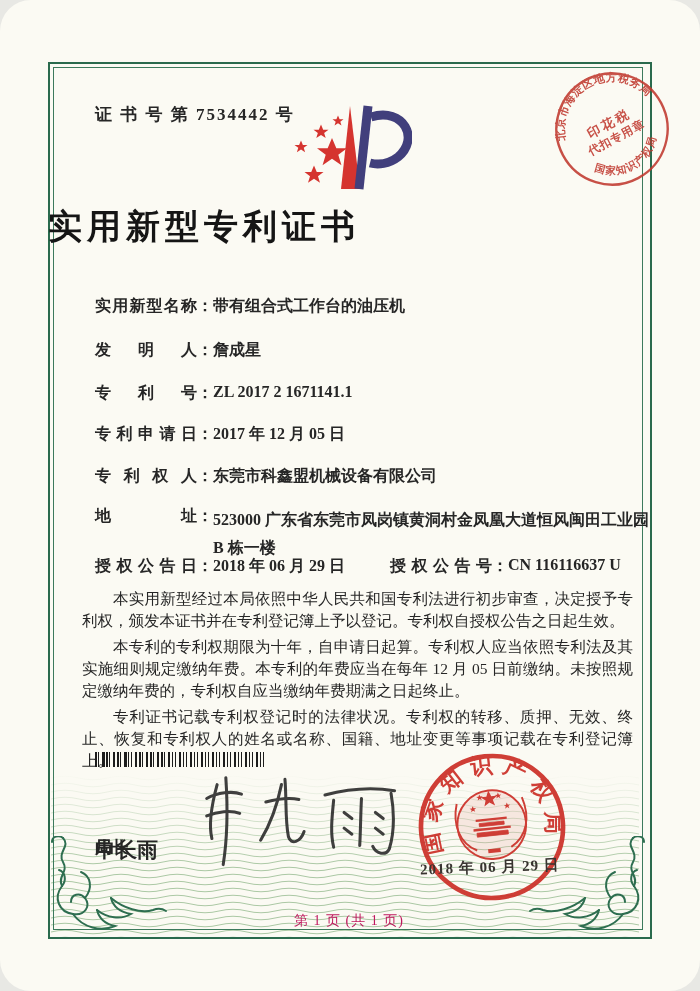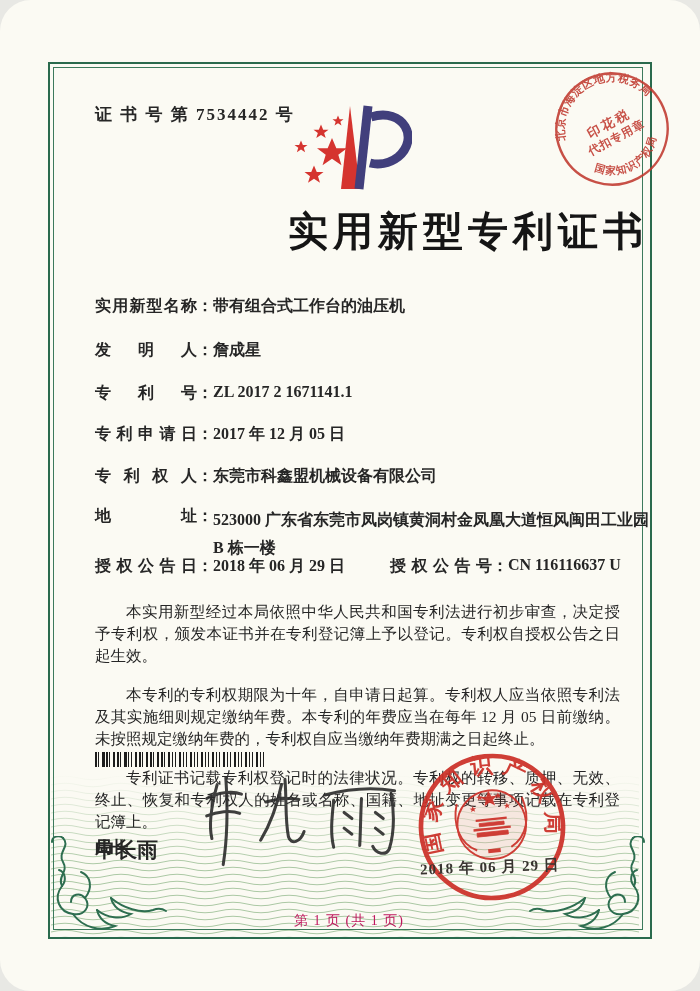--- a/index.html
+++ b/index.html
@@ -18,35 +18,35 @@
              background:linear-gradient(#fbfaf3 4%,rgba(251,250,243,0) 58%);}
 
   .ornament{position:absolute;z-index:2;}
   .orn-left{left:49px;top:836px;}
   .orn-right{left:529px;top:836px;transform:scaleX(-1);}
 
   
   .cert-no{position:absolute;left:95px;top:103px;font-size:17px;font-weight:600;
            letter-spacing:2px;z-index:3;}
   .logo{position:absolute;left:288px;top:101px;z-index:3;}
-  .title{position:absolute;left:48px;top:204px;width:600px;text-align:right;
-         font-size:40px;font-weight:700;letter-spacing:5px;color:#151515;z-index:3;}
+  .title{position:absolute;left:48px;top:204px;width:600px;text-align:left;
+         font-size:34px;font-weight:700;letter-spacing:5px;color:#151515;z-index:3;}
 
   
   .row{position:absolute;left:95px;font-size:16px;font-weight:700;white-space:nowrap;z-index:3;}
   .lbl{display:inline-block;width:102px;text-align:justify;text-align-last:justify;vertical-align:top;}
   .colon{vertical-align:top;}
   .val{vertical-align:top;}
   .val-addr{display:inline-block;width:442px;white-space:normal;line-height:28px;}
   .grant-right{position:absolute;left:295px;top:0;white-space:nowrap;}
 
   
   .paras{position:absolute;left:78px;top:584px;width:559px;font-size:15.5px;
          line-height:22px;text-align:justify;z-index:3;}
-  .paras p{margin:17px;text-indent:2em;}
+  .paras p{margin:4px;text-indent:2em;}
 
   
   .barcode{position:absolute;left:95px;top:752px;width:172px;height:15px;z-index:3;
            background:repeating-linear-gradient(90deg,#1d1d1d 0 1.5px,rgba(0,0,0,0) 1.5px 3px,
            #1d1d1d 3px 4px,rgba(0,0,0,0) 4px 7px,#1d1d1d 7px 9.5px,rgba(0,0,0,0) 9.5px 11px);}
   .director-title{position:absolute;left:95px;top:803px;font-size:17px;font-weight:600;z-index:3;margin-top:33px;}
   .director-name{position:absolute;left:95px;top:836px;font-size:21px;font-weight:600;z-index:3;}
   .signature{position:absolute;left:198px;top:772px;z-index:4;}
 
   .seal{position:absolute;left:414px;top:749px;z-index:4;transform:rotate(-6deg);opacity:.92;}

